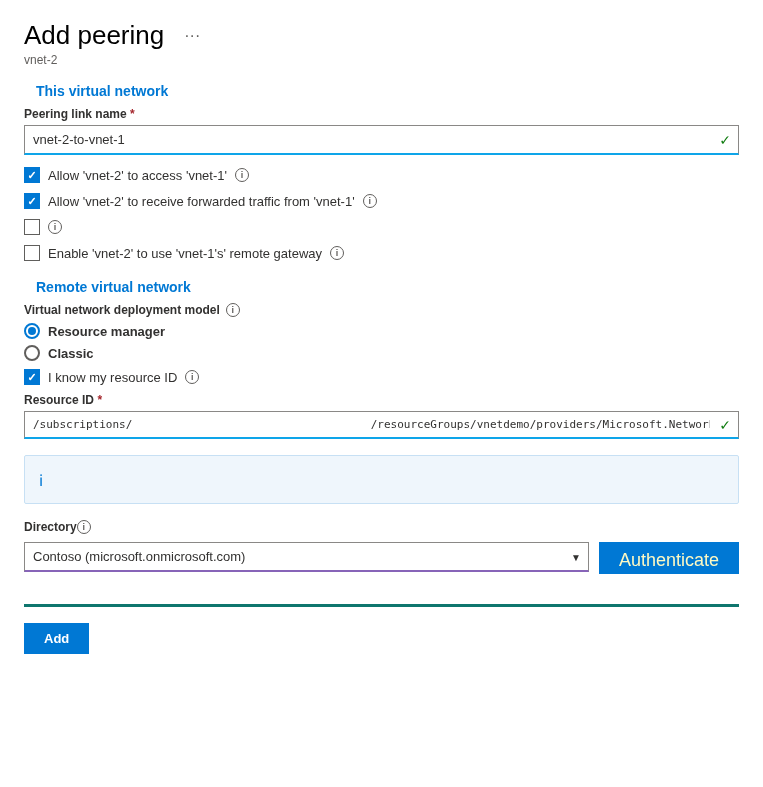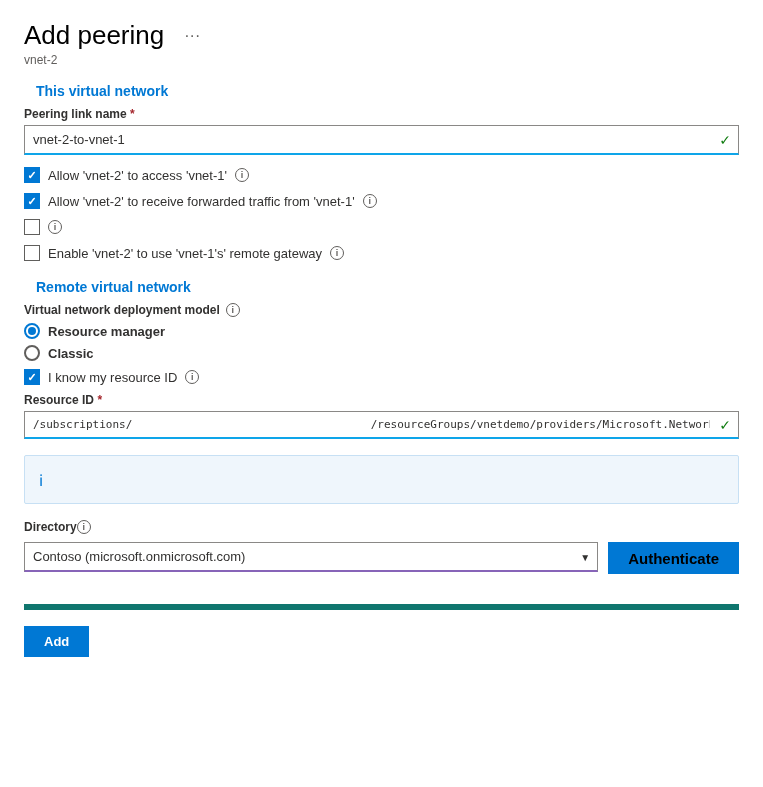--- a/index.html
+++ b/index.html
@@ -192,31 +192,31 @@
       position: absolute;
       right: 8px;
       top: 50%;
       transform: translateY(-50%);
       font-size: 10px;
       color: #323130;
       pointer-events: none;
     }
     .authenticate-btn {
       background: #0078d4;
-      color: #000000;
+      color: #fef9c3;
       border: none;
       padding: 8px 20px;
-      font-size: 15px;
-      font-weight: 700;
+      font-size: 18px;
+      font-weight: 400;
       cursor: pointer;
       white-space: nowrap;
       height: 32px;
     }
     .bottom-bar {
-      border-top: 6px solid #0f766e;
+      border-top: 3px solid #0f766e;
       margin-top: 30px;
       padding-top: 16px;
     }
     .add-btn {
       background: #0078d4;
       color: #fff;
       border: none;
       padding: 8px 20px;
       font-size: 13px;
       font-weight: 600;

